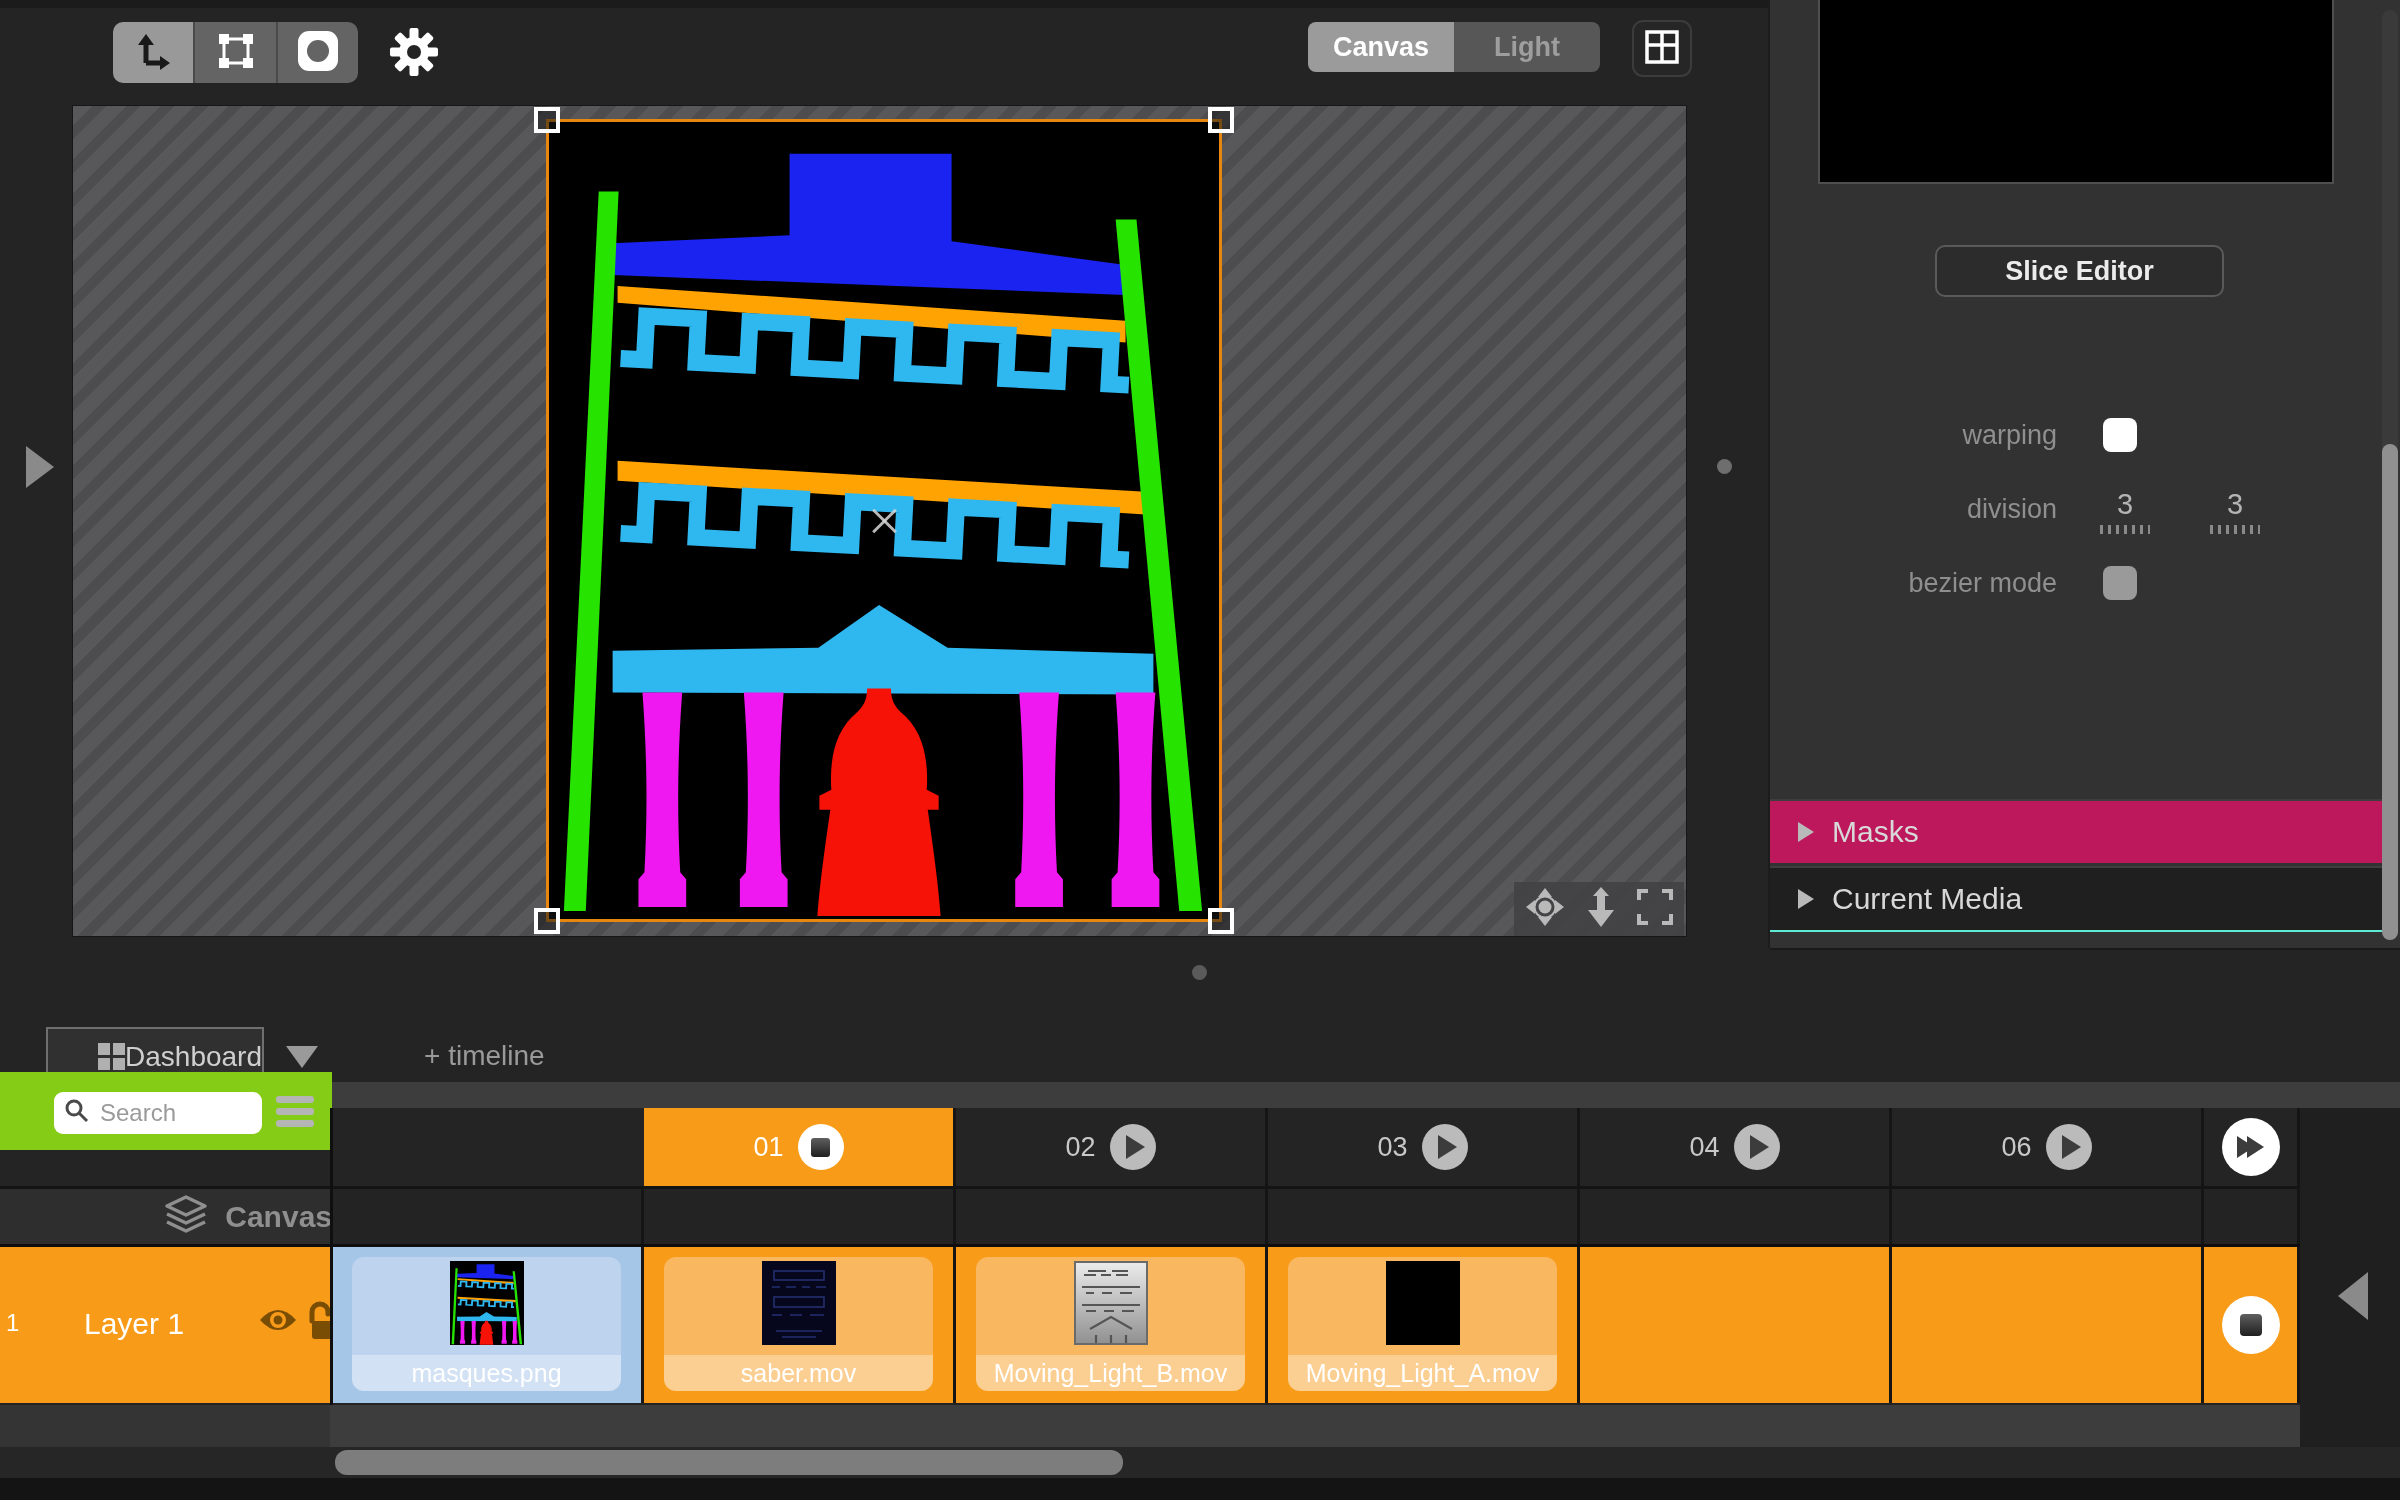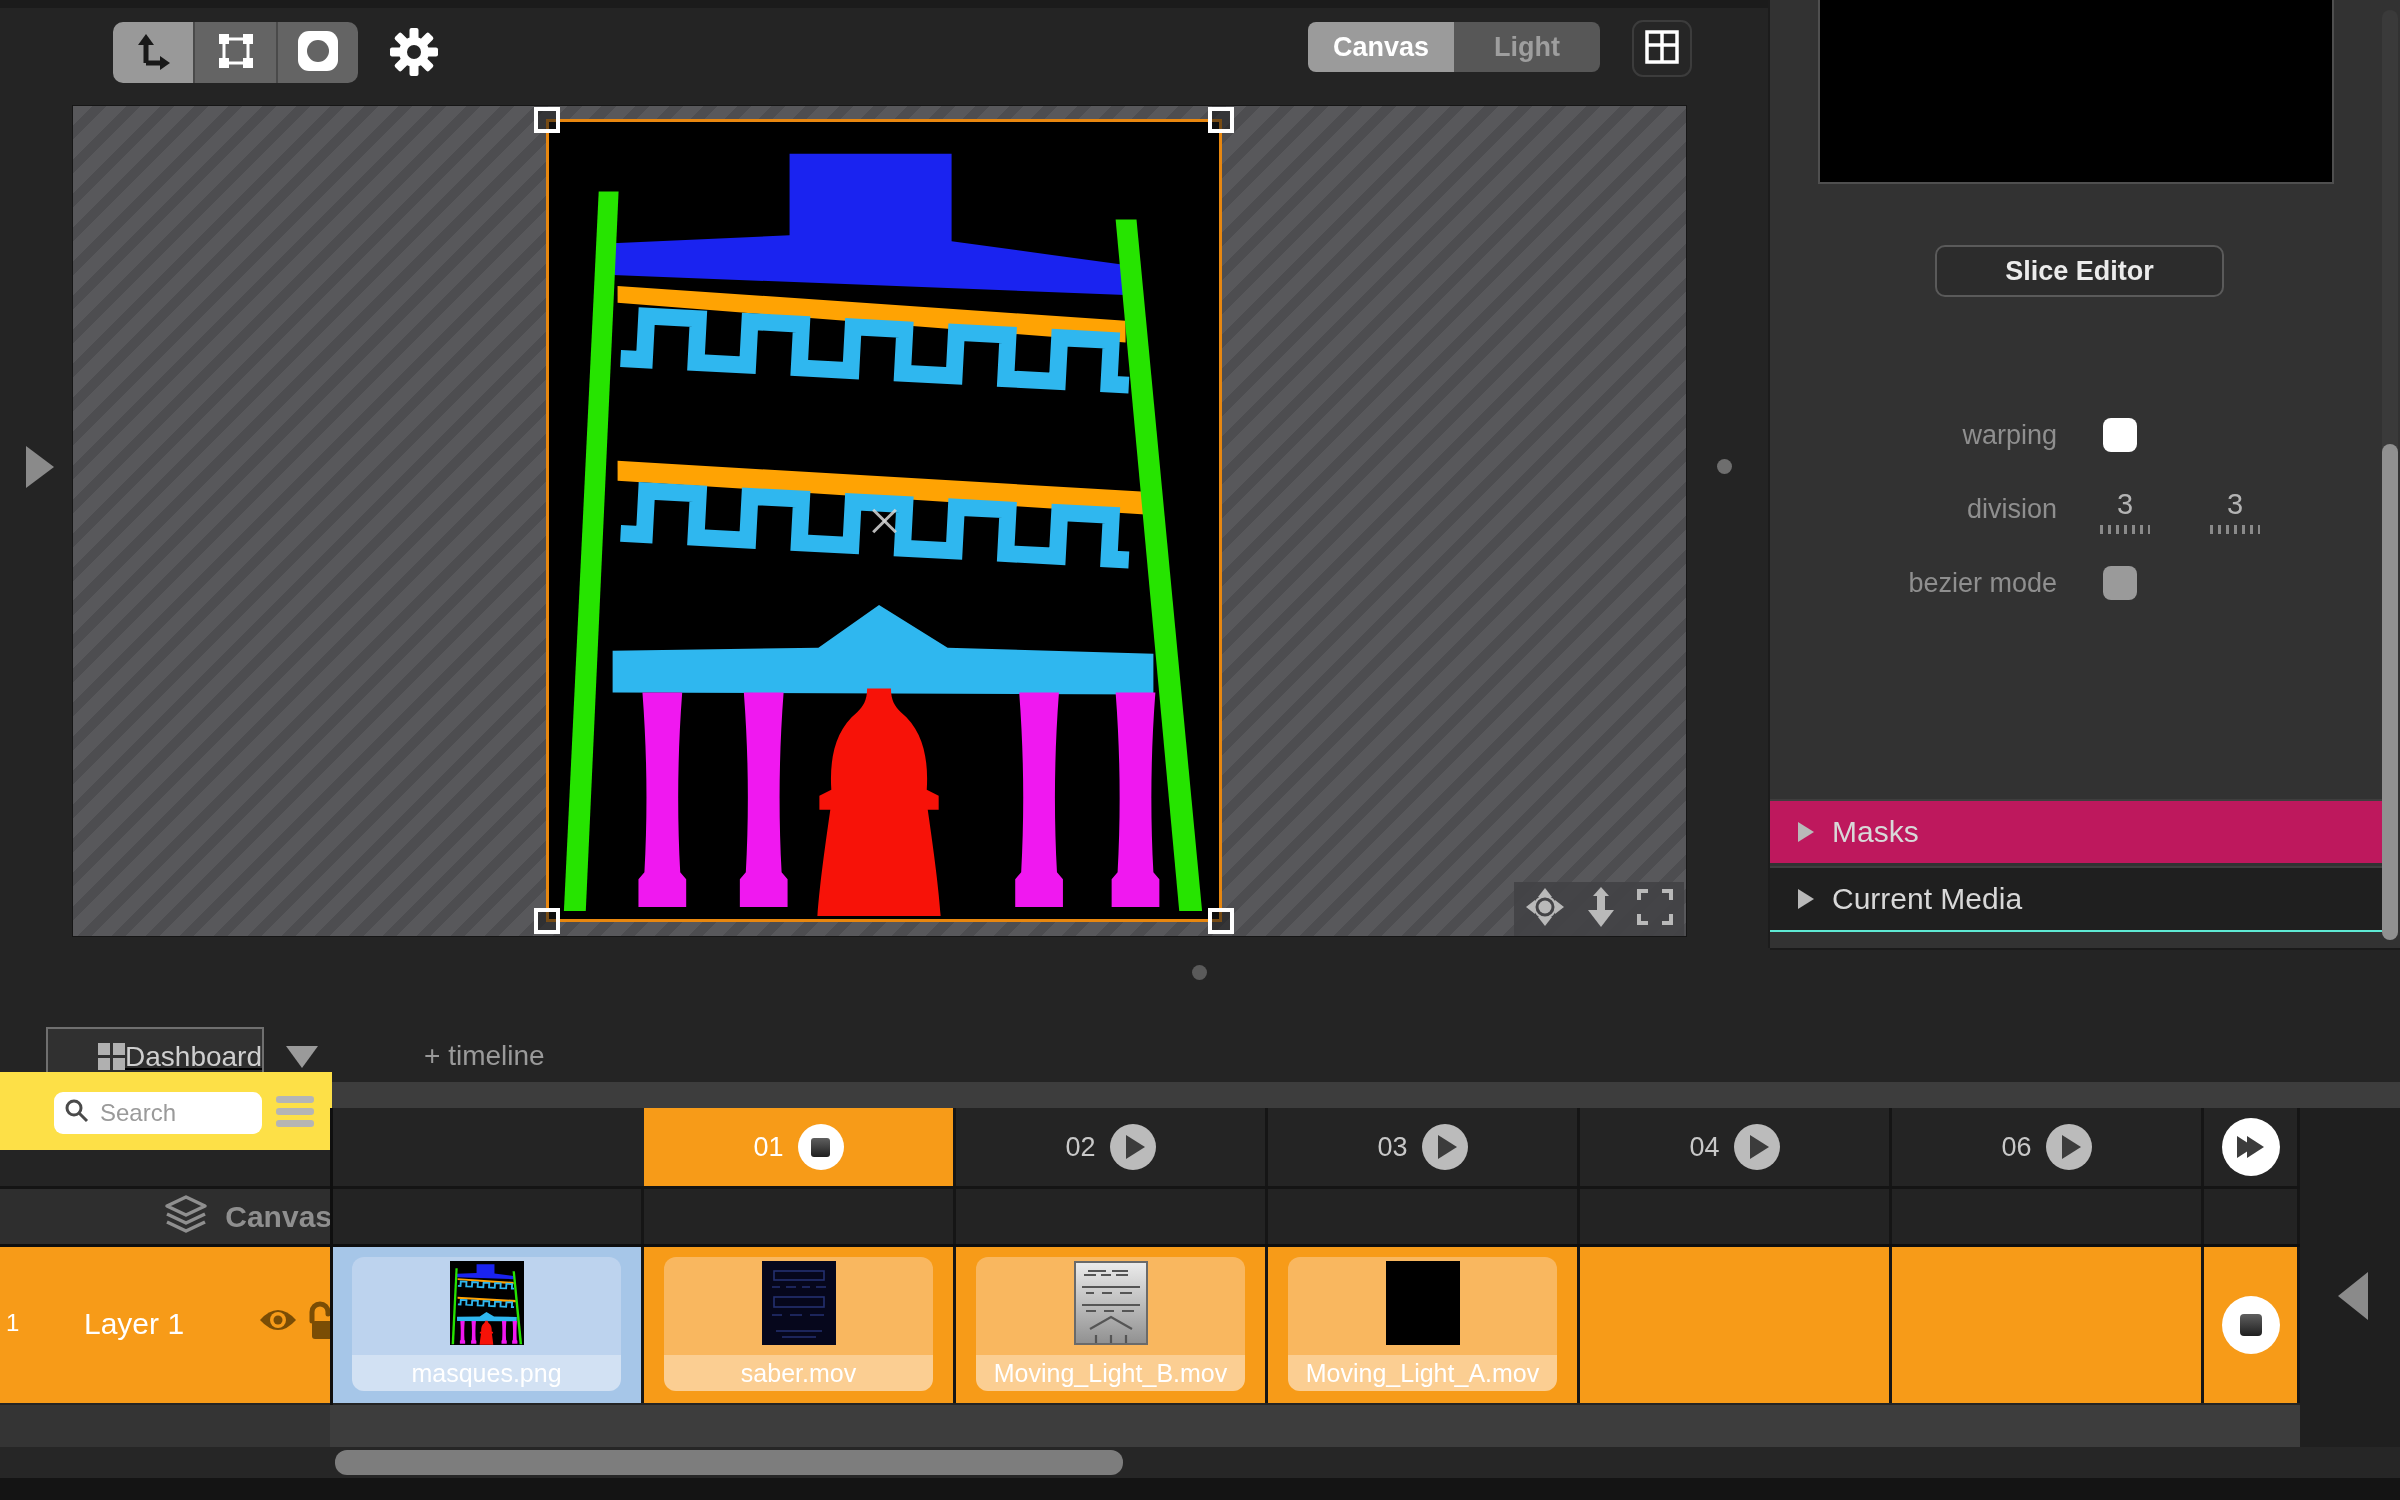--- a/index.html
+++ b/index.html
@@ -45,29 +45,29 @@
   .numfield{position:absolute;width:50px;text-align:center;color:#b4b4b4;font-size:29px;cursor:ew-resize;}
   .ticks{margin-top:4px;height:9px;background:repeating-linear-gradient(90deg,#8a8a8a 0 3px,transparent 3px 8px);}
   .section{position:absolute;left:0;width:612px;height:62px;border-top:2px solid #3e3e3e;display:flex;align-items:center;cursor:pointer;}
   .sec-tri{width:0;height:0;border-left:16px solid #b9b9b9;border-top:10px solid transparent;border-bottom:10px solid transparent;margin:0 18px 0 28px;}
   .sec-label{color:#d8d8d8;font-size:30px;font-weight:500;}
   .vscroll-track{position:absolute;left:612px;top:10px;width:16px;height:930px;background:#3a3a3a;border-radius:8px;}
   .vscroll-thumb{position:absolute;left:612px;top:444px;width:16px;height:496px;background:#909090;border-radius:8px;cursor:grab;}
 
   
   .tabband{left:0;top:1082px;width:2400px;height:26px;background:#3d3d3d;}
-  .dash-tab{left:46px;top:1027px;width:218px;height:57px;box-sizing:border-box;background:#303030;border:2px solid #6f6f6f;border-bottom:none;display:flex;align-items:center;gap:0;padding-left:14px;cursor:pointer;text-decoration:underline;}
+  .dash-tab{left:46px;top:1027px;width:218px;height:57px;box-sizing:border-box;background:#303030;border:2px solid #6f6f6f;border-bottom:none;display:flex;align-items:center;gap:0;padding-left:14px;cursor:pointer;}
   .dash-tab .lbl{color:#cfcfcf;font-size:28px;}
   .gridglyph{display:grid;grid-template-columns:12px 12px;grid-template-rows:12px 12px;gap:3px;}
   .gridglyph i{background:#b0b0b0;}
   .tab-caret{left:286px;top:1046px;width:0;height:0;border-top:22px solid #9a9a9a;border-left:16px solid transparent;border-right:16px solid transparent;cursor:pointer;}
   .add-timeline{left:424px;top:1040px;color:#9a9a9a;font-size:28px;cursor:pointer;}
 
   
-  .hdr-left{left:0;top:1072px;width:332px;height:78px;background:#fde047;}
+  .hdr-left{left:0;top:1072px;width:332px;height:78px;background:#84cc16;}
   .searchbox{position:absolute;left:54px;top:20px;width:208px;height:42px;background:#fff;border-radius:9px;display:flex;align-items:center;gap:8px;padding-left:10px;box-sizing:border-box;}
   .searchbox input{border:none;outline:none;background:transparent;font-size:24px;color:#555;width:140px;font-family:inherit;}
   .searchbox input::placeholder{color:#9a9a9a;}
   .hamburger{position:absolute;left:276px;top:24px;width:38px;cursor:pointer;}
   .hamburger i{display:block;height:7px;background:#b5b5b5;border-radius:3px;margin-bottom:5px;}
   .hdr-row{left:332px;top:1108px;width:1968px;height:78px;display:flex;background:#242424;}
   .col-head{flex:0 0 309px;border-right:3px solid #151515;display:flex;align-items:center;justify-content:center;gap:14px;background:#242424;cursor:pointer;}
   .col-head.active{background:#F79B18;}
   .col-label{color:#c8c8c8;font-size:27px;}
   .col-head.active .col-label{color:#fff;}

